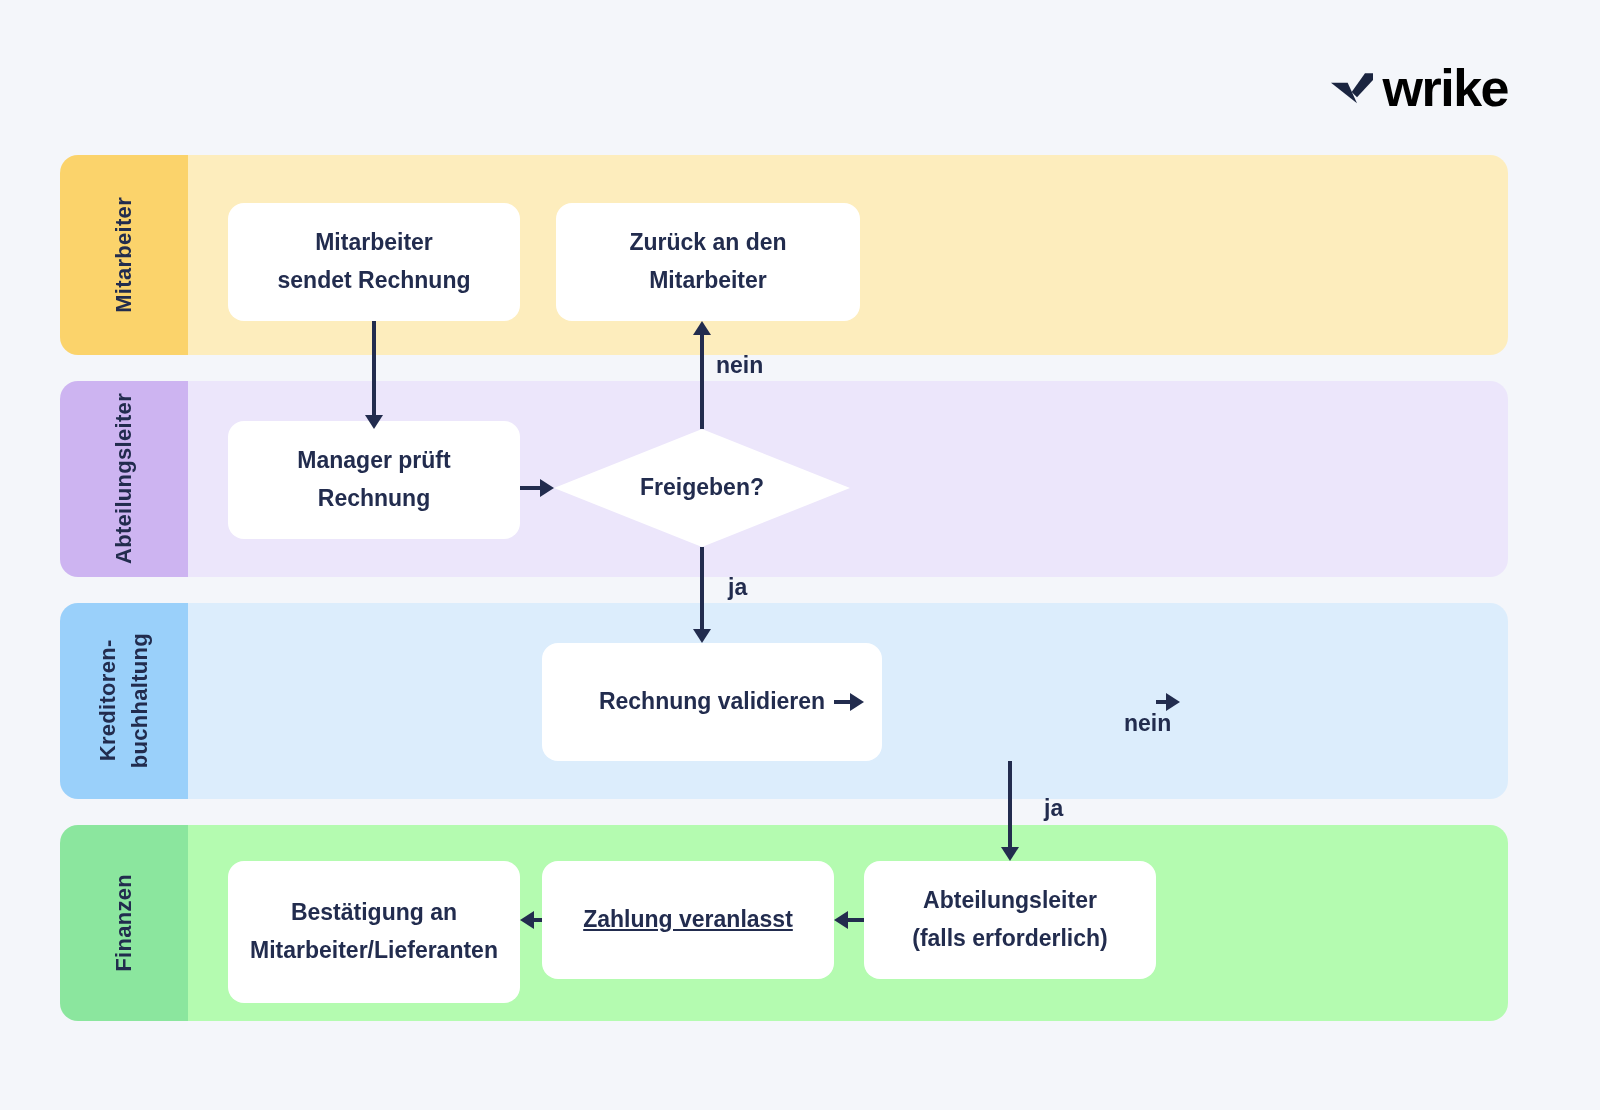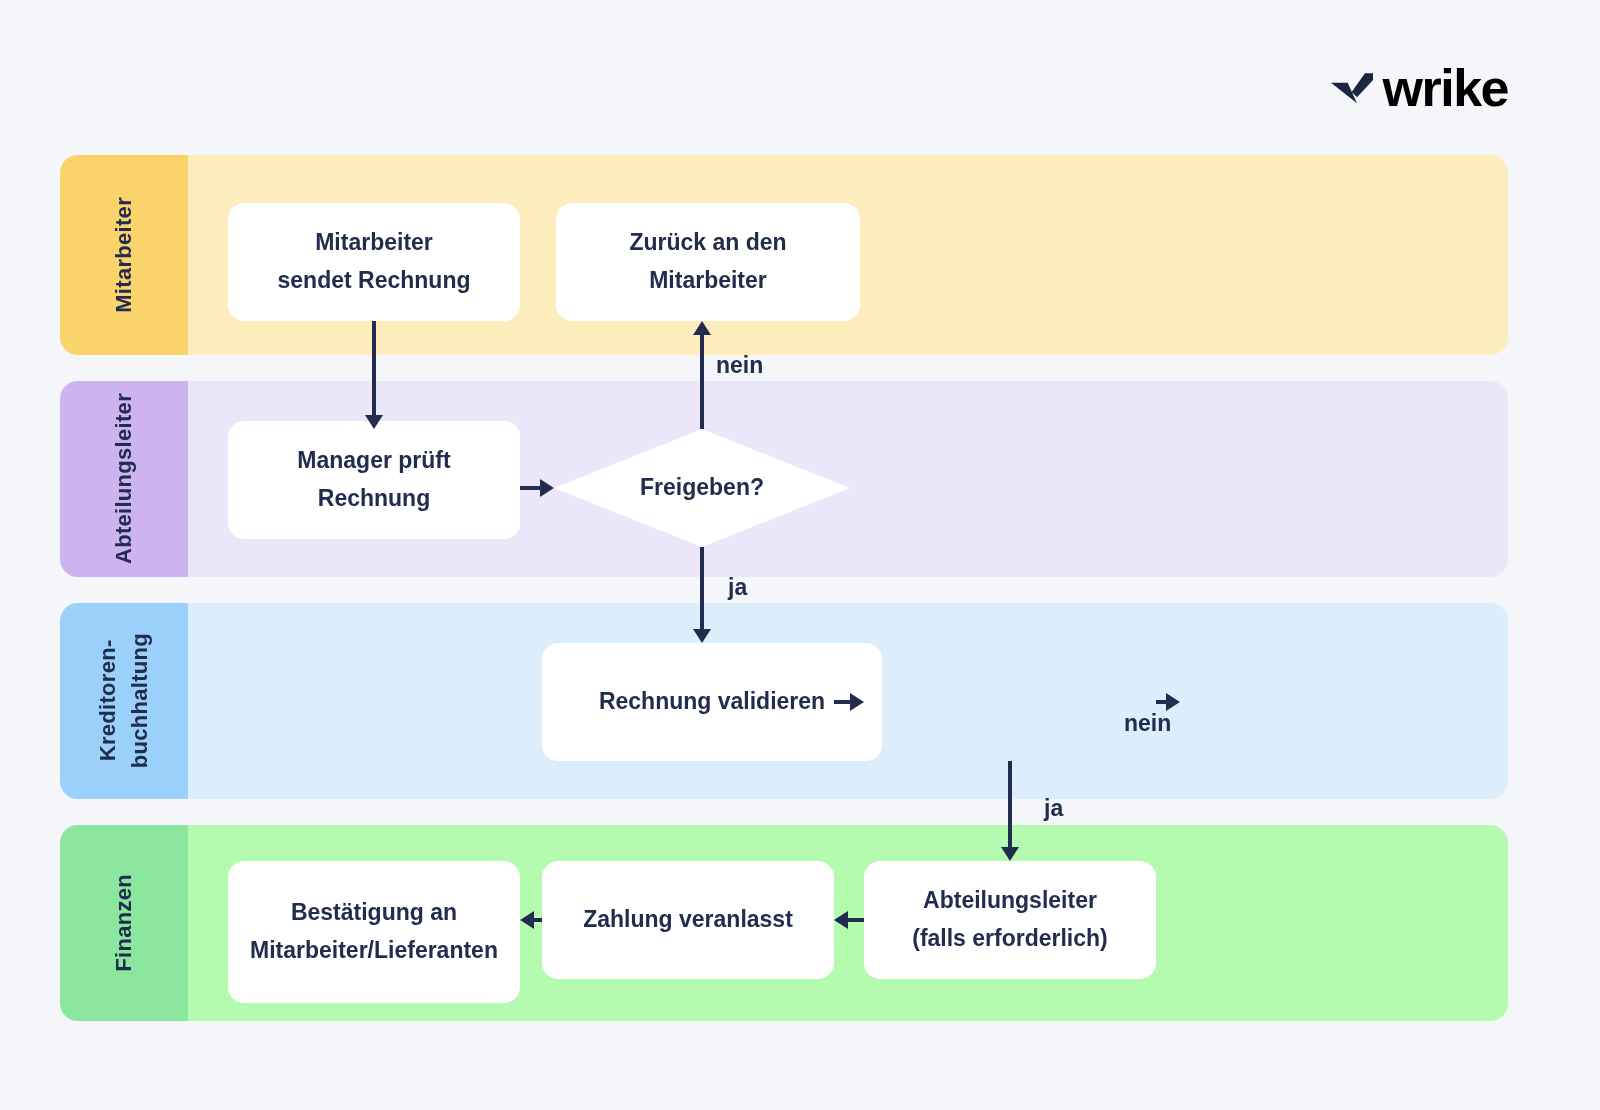--- a/index.html
+++ b/index.html
@@ -82,21 +82,21 @@
 
   <div class="node diamond" style="left:554px;top:429px;width:296px;height:118px;">
     <span>Freigeben?</span>
   </div>
 
   <div class="node" style="left:542px;top:643px;width:340px;height:118px;">Rechnung validieren</div>
 
 
   <div class="node" style="left:228px;top:861px;width:292px;height:142px;">Bestätigung an
 Mitarbeiter/Lieferanten</div>
-  <div class="node" style="left:542px;top:861px;width:292px;height:118px;">Zahlung veranlasst</div>
+  <div class="node" style="left:542px;top:861px;width:292px;height:118px;text-decoration:underline;">Zahlung veranlasst</div>
   <div class="node" style="left:864px;top:861px;width:292px;height:118px;">Abteilungsleiter
 (falls erforderlich)</div>
 
   <div class="aline" style="left:372px;top:321px;width:4px;height:96px;"></div>
   <div class="ah ah-down" style="left:365px;top:415px;"></div>
 
   <div class="aline" style="left:520px;top:486px;width:22px;height:4px;"></div>
   <div class="ah ah-right" style="left:540px;top:479px;"></div>
 
   <div class="ah ah-up" style="left:693px;top:321px;"></div>

